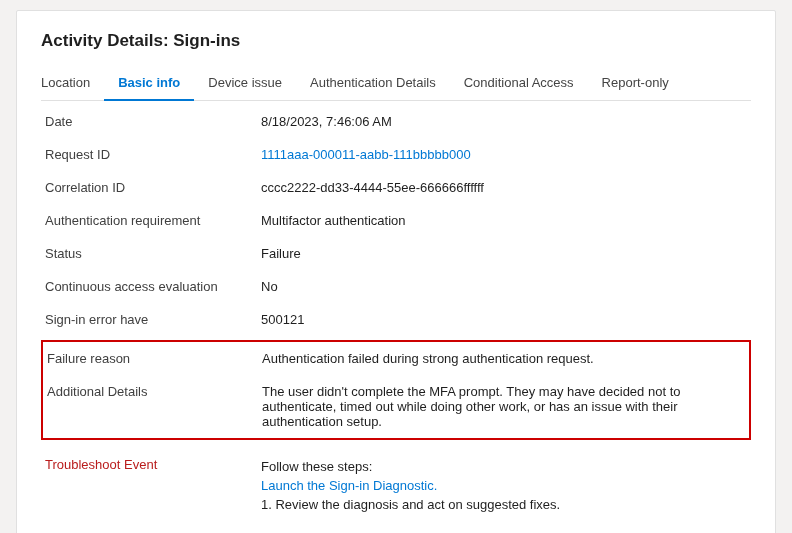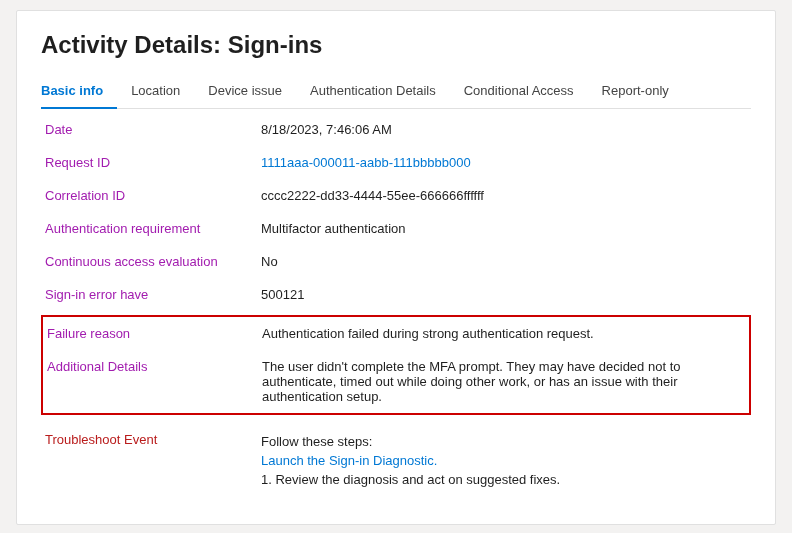--- a/index.html
+++ b/index.html
@@ -22,21 +22,21 @@
 
     .panel {
       background: #ffffff;
       border: 1px solid #e0e0e0;
       border-radius: 2px;
       width: 760px;
       padding: 20px 24px 24px 24px;
     }
 
     .panel-title {
-      font-size: 24px;
+      font-size: 17px;
       font-weight: 600;
       color: #1f1f1f;
       margin-bottom: 16px;
     }
 
     .tabs {
       display: flex;
       border-bottom: 1px solid #e0e0e0;
       margin-bottom: 0;
     }
@@ -87,21 +87,21 @@
     .info-table tr td {
       padding: 9px 8px 9px 0;
       vertical-align: top;
       font-size: 13px;
       color: #1f1f1f;
       border: none;
     }
 
     .info-table tr td:first-child {
       width: 220px;
-      color: #a21caf;
+      color: #404040;
       padding-left: 4px;
       font-weight: 400;
     }
 
     .info-table tr td:last-child {
       color: #1f1f1f;
     }
 
     .info-table tr td a,
     .link-value {
@@ -137,22 +137,22 @@
       color: #1f1f1f;
     }
   </style>
 </head>
 <body>
 
 <div class="panel">
   <div class="panel-title">Activity Details: Sign-ins</div>
 
   <div class="tabs">
+    <div class="tab">Location</div>
     <div class="tab active">Basic info</div>
-    <div class="tab">Location</div>
     <div class="tab">Device issue</div>
     <div class="tab">Authentication Details</div>
     <div class="tab">Conditional Access</div>
     <div class="tab">Report-only</div>
   </div>
 
   <div class="content">
     <table class="info-table">
       <tbody>
 
@@ -164,20 +164,24 @@
           <td>Request ID</td>
           <td><a class="link-value" href="#">1111aaa-000011-aabb-111bbbbb000</a></td>
         </tr>
         <tr>
           <td>Correlation ID</td>
           <td>cccc2222-dd33-4444-55ee-666666ffffff</td>
         </tr>
         <tr>
           <td>Authentication requirement</td>
           <td>Multifactor authentication</td>
+        </tr>
+        <tr>
+          <td>Status</td>
+          <td>Failure</td>
         </tr>
         <tr>
           <td>Continuous access evaluation</td>
           <td>No</td>
         </tr>
         <tr>
           <td>Sign-in error have</td>
           <td>500121</td>
         </tr>
       </tbody>

